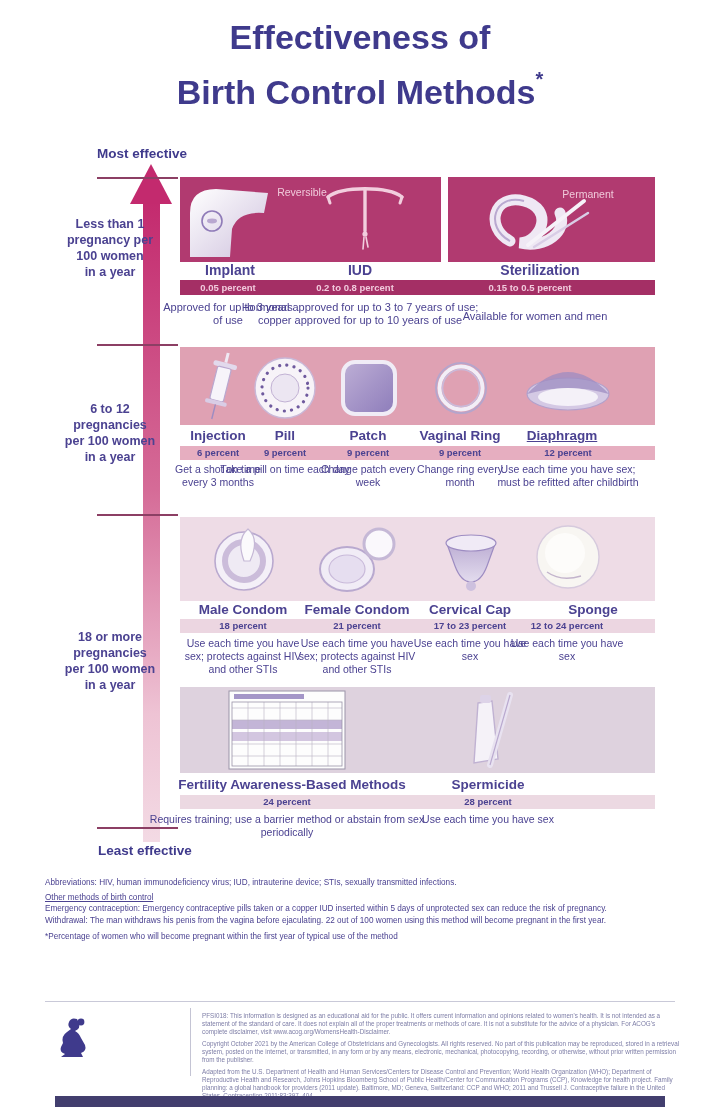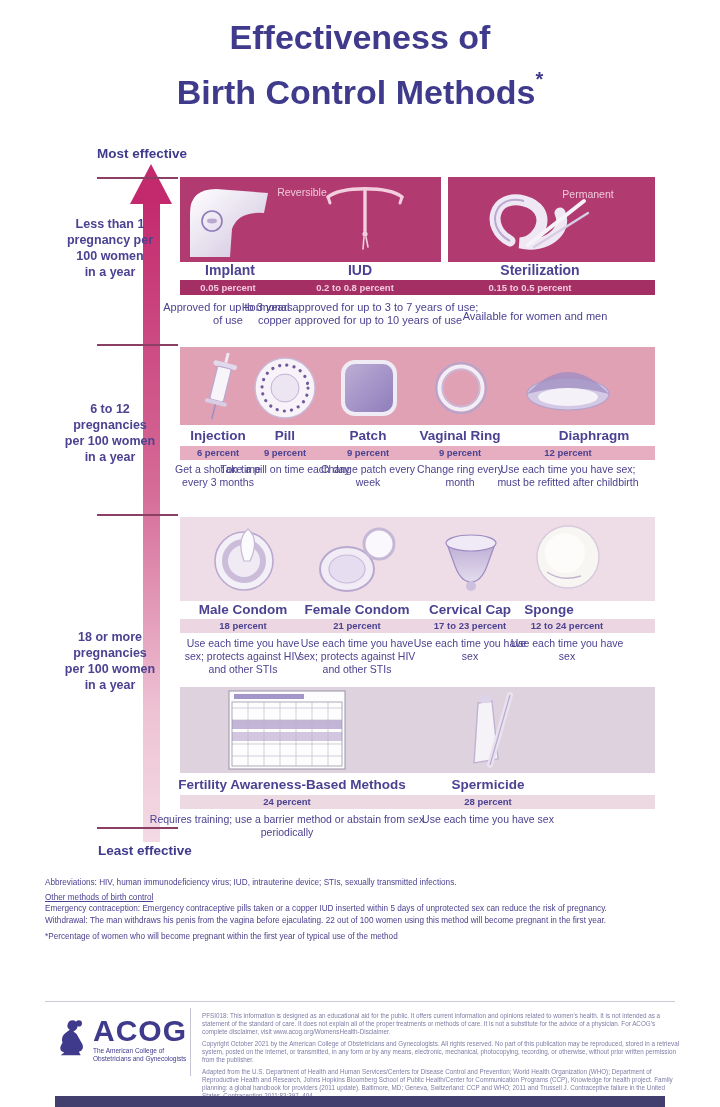--- a/index.html
+++ b/index.html
@@ -183,21 +183,21 @@
     <svg class="illus" style="left:344px;top:17px;" width="88" height="50" viewBox="0 0 88 50">
       <ellipse cx="44" cy="30" rx="41" ry="16" fill="#d4c9e4" stroke="#b2a1cc" stroke-width="1.2"></ellipse>
       <path d="M3,30 Q44,-14 85,30 Q44,18 3,30 Z" fill="#9d8cc2" opacity="0.75"></path>
       <ellipse cx="44" cy="33" rx="30" ry="9" fill="#f4f1f8"></ellipse>
     </svg>
   </div>
   <div class="name sm" style="left:158px;top:428px;width:120px;">Injection</div>
   <div class="name sm" style="left:225px;top:428px;width:120px;">Pill</div>
   <div class="name sm" style="left:308px;top:428px;width:120px;">Patch</div>
   <div class="name sm" style="left:395px;top:428px;width:130px;">Vaginal Ring</div>
-  <div class="name sm" style="left:524px;top:428px;width:140px;">Diaphragm</div>
+  <div class="name sm" style="left:492px;top:428px;width:140px;text-decoration:underline;">Diaphragm</div>
   <div class="bar bar-2" style="top:446px;">
     <span class="rate" style="left:0;width:76px;">6 percent</span>
     <span class="rate" style="left:55px;width:100px;">9 percent</span>
     <span class="rate" style="left:138px;width:100px;">9 percent</span>
     <span class="rate" style="left:230px;width:100px;">9 percent</span>
     <span class="rate" style="left:330px;width:116px;">12 percent</span>
   </div>
   <div class="note" style="left:168px;top:463px;width:100px;">Get a shot on time every 3 months</div>
   <div class="note" style="left:220px;top:463px;width:130px;">Take a pill on time each day</div>
   <div class="note" style="left:313px;top:463px;width:110px;">Change patch every week</div>
@@ -228,21 +228,21 @@
     </svg>
     <svg class="illus" style="left:355px;top:7px;" width="66" height="66" viewBox="0 0 66 66">
       <circle cx="33" cy="33" r="31" fill="#f8f6f2" stroke="#d6cadd" stroke-width="1.4"></circle>
       <circle cx="30" cy="29" r="20" fill="#fdfcfa"></circle>
       <path d="M12,48 Q26,58 46,52" fill="none" stroke="#c3b4cc" stroke-width="1.4"></path>
     </svg>
   </div>
   <div class="name sm" style="left:173px;top:602px;width:140px;">Male Condom</div>
   <div class="name sm" style="left:287px;top:602px;width:140px;">Female Condom</div>
   <div class="name sm" style="left:400px;top:602px;width:140px;">Cervical Cap</div>
-  <div class="name sm" style="left:479px;top:602px;width:140px;">Sponge</div>
+  <div class="name sm" style="left:523px;top:602px;width:140px;">Sponge</div>
   <div class="bar bar-3" style="top:619px;">
     <span class="rate" style="left:3px;width:120px;">18 percent</span>
     <span class="rate" style="left:117px;width:120px;">21 percent</span>
     <span class="rate" style="left:230px;width:120px;">17 to 23 percent</span>
     <span class="rate" style="left:327px;width:120px;">12 to 24 percent</span>
   </div>
   <div class="note" style="left:178px;top:637px;width:130px;">Use each time you have sex; protects against HIV and other STIs</div>
   <div class="note" style="left:292px;top:637px;width:130px;">Use each time you have sex; protects against HIV and other STIs</div>
   <div class="note" style="left:405px;top:637px;width:130px;">Use each time you have sex</div>
   <div class="note" style="left:502px;top:637px;width:130px;">Use each time you have sex</div>
@@ -291,27 +291,20 @@
     <p class="footnote">*Percentage of women who will become pregnant within the first year of typical use of the method</p>
   </div>
 
   <div class="footer-divider"></div>
   <div class="logo">
     <div class="logo-row">
       <svg width="34" height="44" viewBox="0 0 34 44">
         <path d="M20,3 Q14,1 12,6 Q10,10 14,13 L10,16 Q4,20 6,27 L4,31 Q2,36 8,38 L4,41 L26,41 L24,37 Q30,35 28,29 L24,22 Q22,17 18,15 Q24,12 22,7 Z" fill="#3f3a8c"></path>
         <circle cx="24" cy="6" r="3.4" fill="#3f3a8c"></circle>
       </svg>
-      <div style="margin-left:5px;">
-        <div class="logo-acronym">ACOG</div>
-        <div class="logo-name">
-          <div>The American College of</div>
-          <div>Obstetricians and Gynecologists</div>
-        </div>
-      </div>
     </div>
   </div>
   <div class="vrule"></div>
   <div class="fine">
     <p>PFSI018: This information is designed as an educational aid for the public. It offers current information and opinions related to women's health. It is not intended as a statement of the standard of care. It does not explain all of the proper treatments or methods of care. It is not a substitute for the advice of a physician. For ACOG's complete disclaimer, visit www.acog.org/WomensHealth-Disclaimer.</p>
     <p>Copyright October 2021 by the American College of Obstetricians and Gynecologists. All rights reserved. No part of this publication may be reproduced, stored in a retrieval system, posted on the internet, or transmitted, in any form or by any means, electronic, mechanical, photocopying, recording, or otherwise, without prior written permission from the publisher.</p>
     <p>Adapted from the U.S. Department of Health and Human Services/Centers for Disease Control and Prevention; World Health Organization (WHO); Department of Reproductive Health and Research, Johns Hopkins Bloomberg School of Public Health/Center for Communication Programs (CCP), Knowledge for health project. Family planning: a global handbook for providers (2011 update). Baltimore, MD; Geneva, Switzerland: CCP and WHO; 2011 and Trussell J. Contraceptive failure in the United States. Contraception 2011;83:397–404.</p>
   </div>
   <div class="bottom-bar"></div>
 

